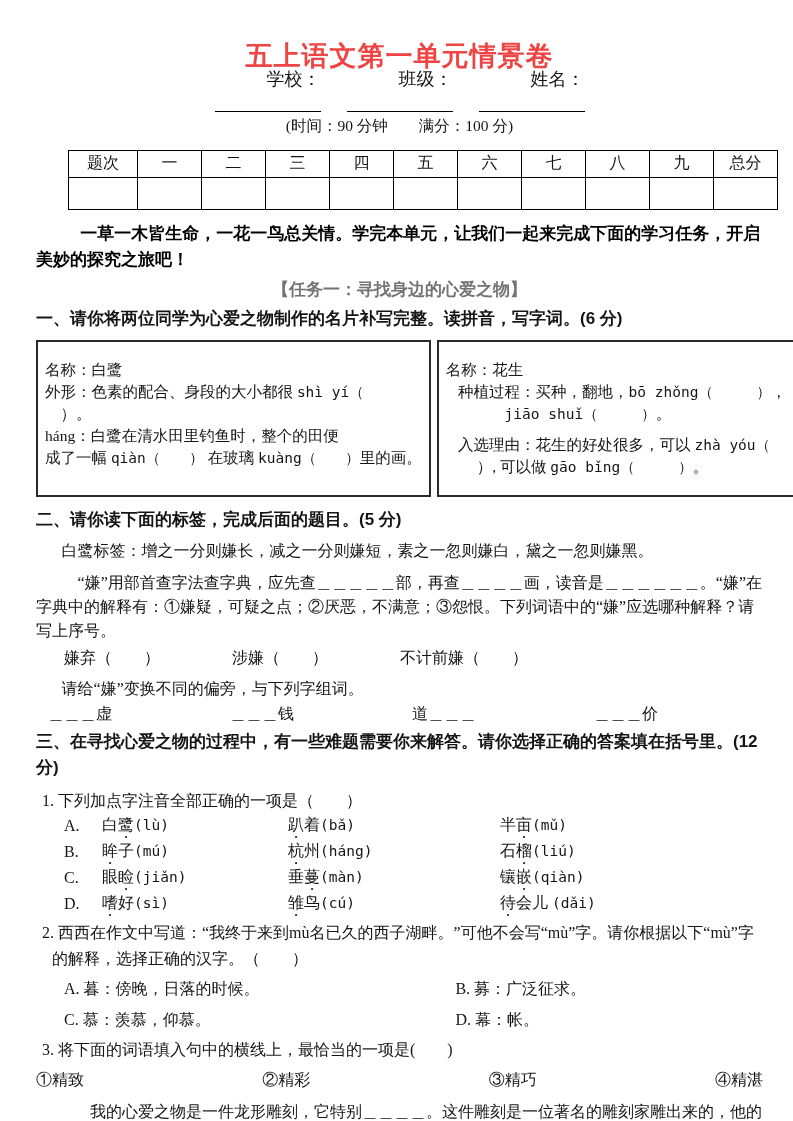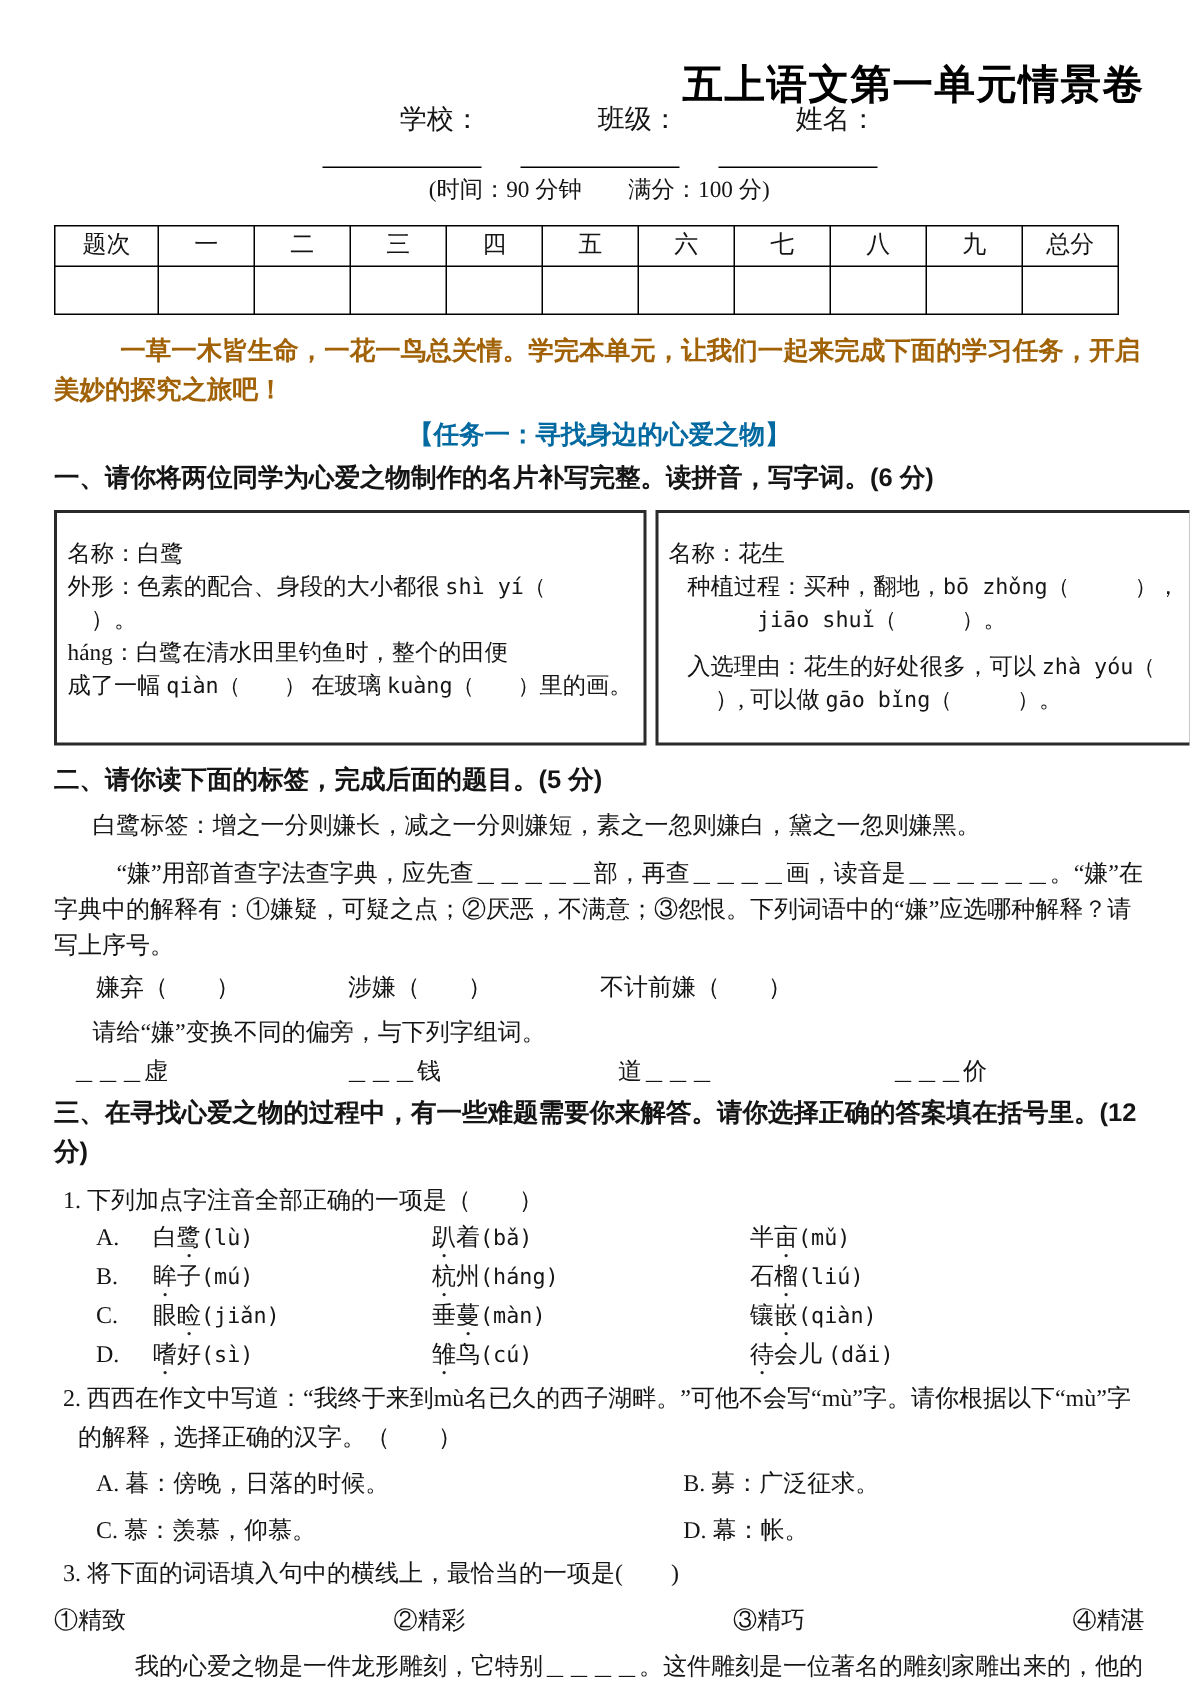--- a/index.html
+++ b/index.html
@@ -5,53 +5,53 @@
   html,body{margin:0;padding:0;}
   body{
     width:793px;height:1121px;overflow:hidden;background:#ffffff;
     font-family:"Liberation Serif","DejaVu Serif",serif;
     color:#151515;font-size:16px;
   }
   .page{padding:40px 30px 0 36px;box-sizing:border-box;width:793px;height:1121px;}
 
   
   .title{
-    text-align:right;font-size:27px;font-weight:bold;color:#000000;
+    text-align:center;font-size:27px;font-weight:bold;color:#ef4444;
     letter-spacing:1px;line-height:1.25;
     font-family:"Liberation Sans","DejaVu Sans",sans-serif;
   }
   .info-row{
     display:flex;justify-content:center;align-items:flex-end;gap:26px;
     margin-top:12px;font-size:18px;height:26px;
   }
   .info-item{display:flex;align-items:flex-end;flex-direction:column;}
   .blank-line{display:inline-block;width:106px;border-bottom:1.6px solid #000;height:20px;}
   .time-line{text-align:center;font-size:15.5px;margin-top:4px;height:22px;}
 
   
-  table.score{border-collapse:collapse;width:641px;margin-top:12px;table-layout:fixed;}
+  table.score{border-collapse:collapse;width:641px;margin-top:12px;table-layout:fixed;margin-left:32px;}
   table.score th,table.score td{
     border:1.7px solid #000;font-weight:normal;font-size:16px;
     text-align:center;padding:0;
   }
   table.score th{height:26px;}
   table.score td{height:31px;}
   table.score .c0{width:68px;}
   table.score .cl{width:63px;}
 
   
   .intro{
-    color:#a16207;font-weight:bold;font-size:17px;line-height:1.55;
+    color:#000000;font-weight:bold;font-size:17px;line-height:1.55;
     margin-top:11px;text-indent:2.6em;
     font-family:"Liberation Sans","DejaVu Sans",sans-serif;
   }
 
   
   .task-head{
-    text-align:center;color:#0369a1;font-weight:bold;font-size:17px;
+    text-align:center;color:#737373;font-weight:bold;font-size:17px;
     margin-top:5px;height:25px;
     font-family:"Liberation Sans","DejaVu Sans",sans-serif;
   }
 
   .sec-title{
     font-weight:bold;font-size:17px;margin-top:3px;line-height:1.55;
     font-family:"Liberation Sans","DejaVu Sans",sans-serif;
   }
 
   

